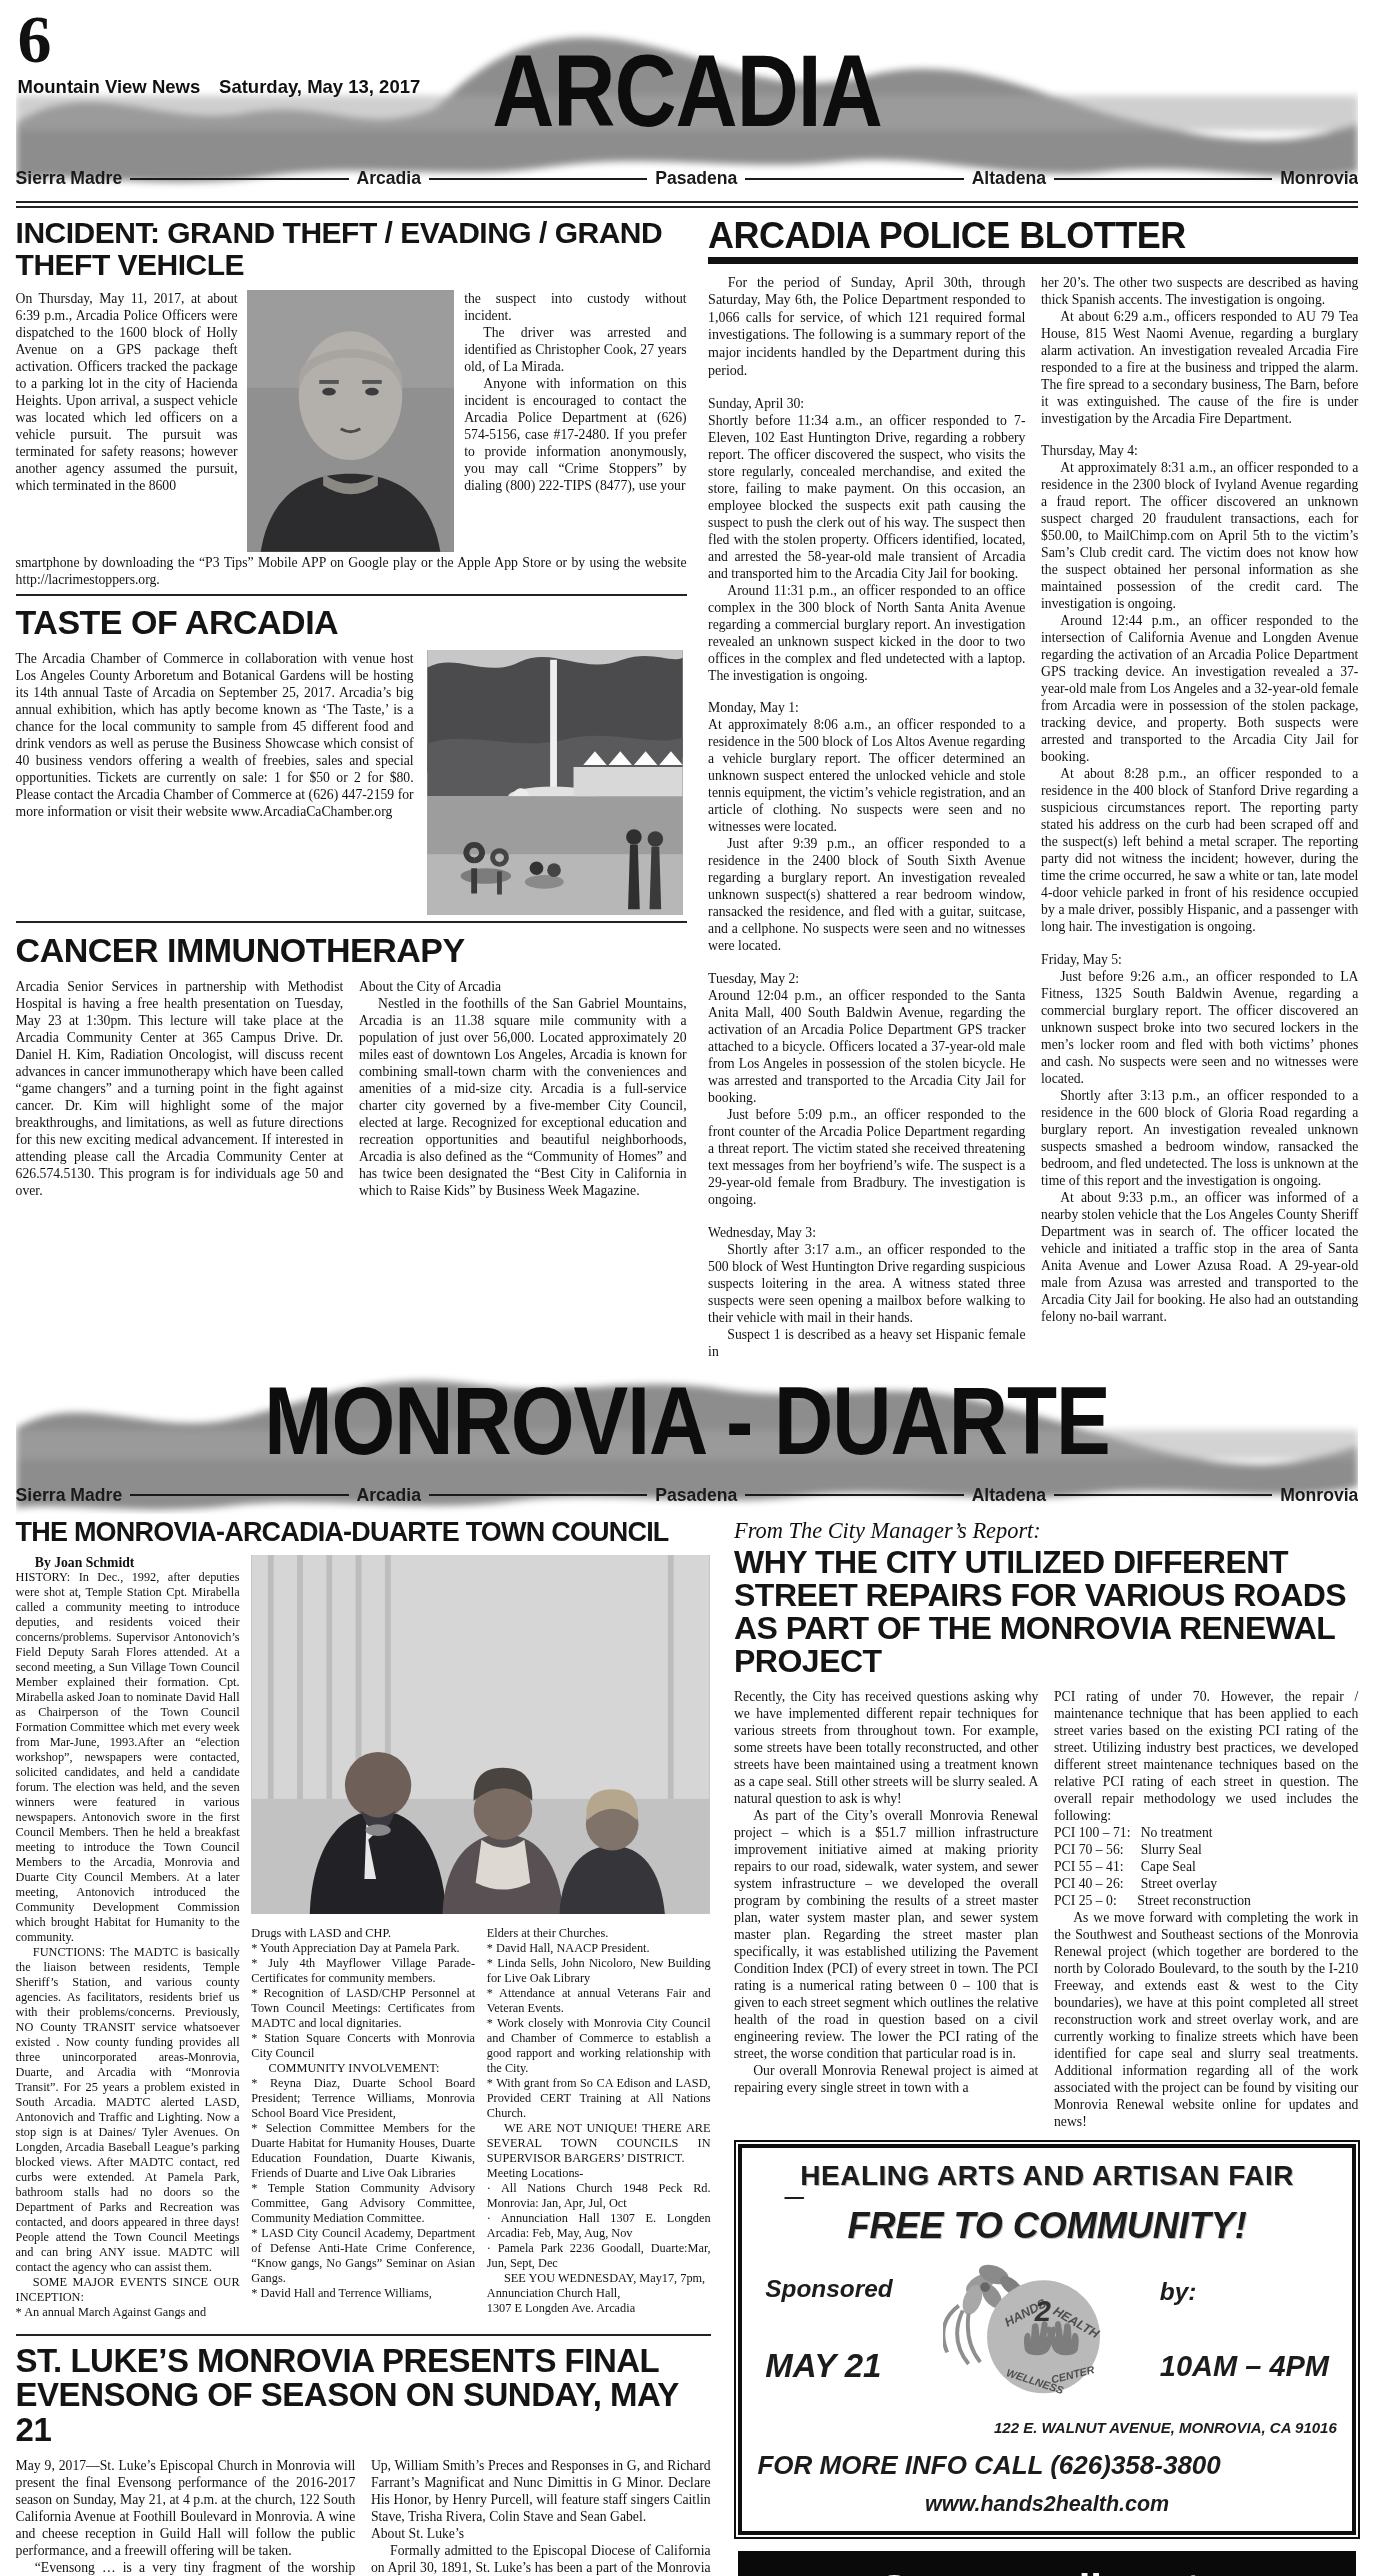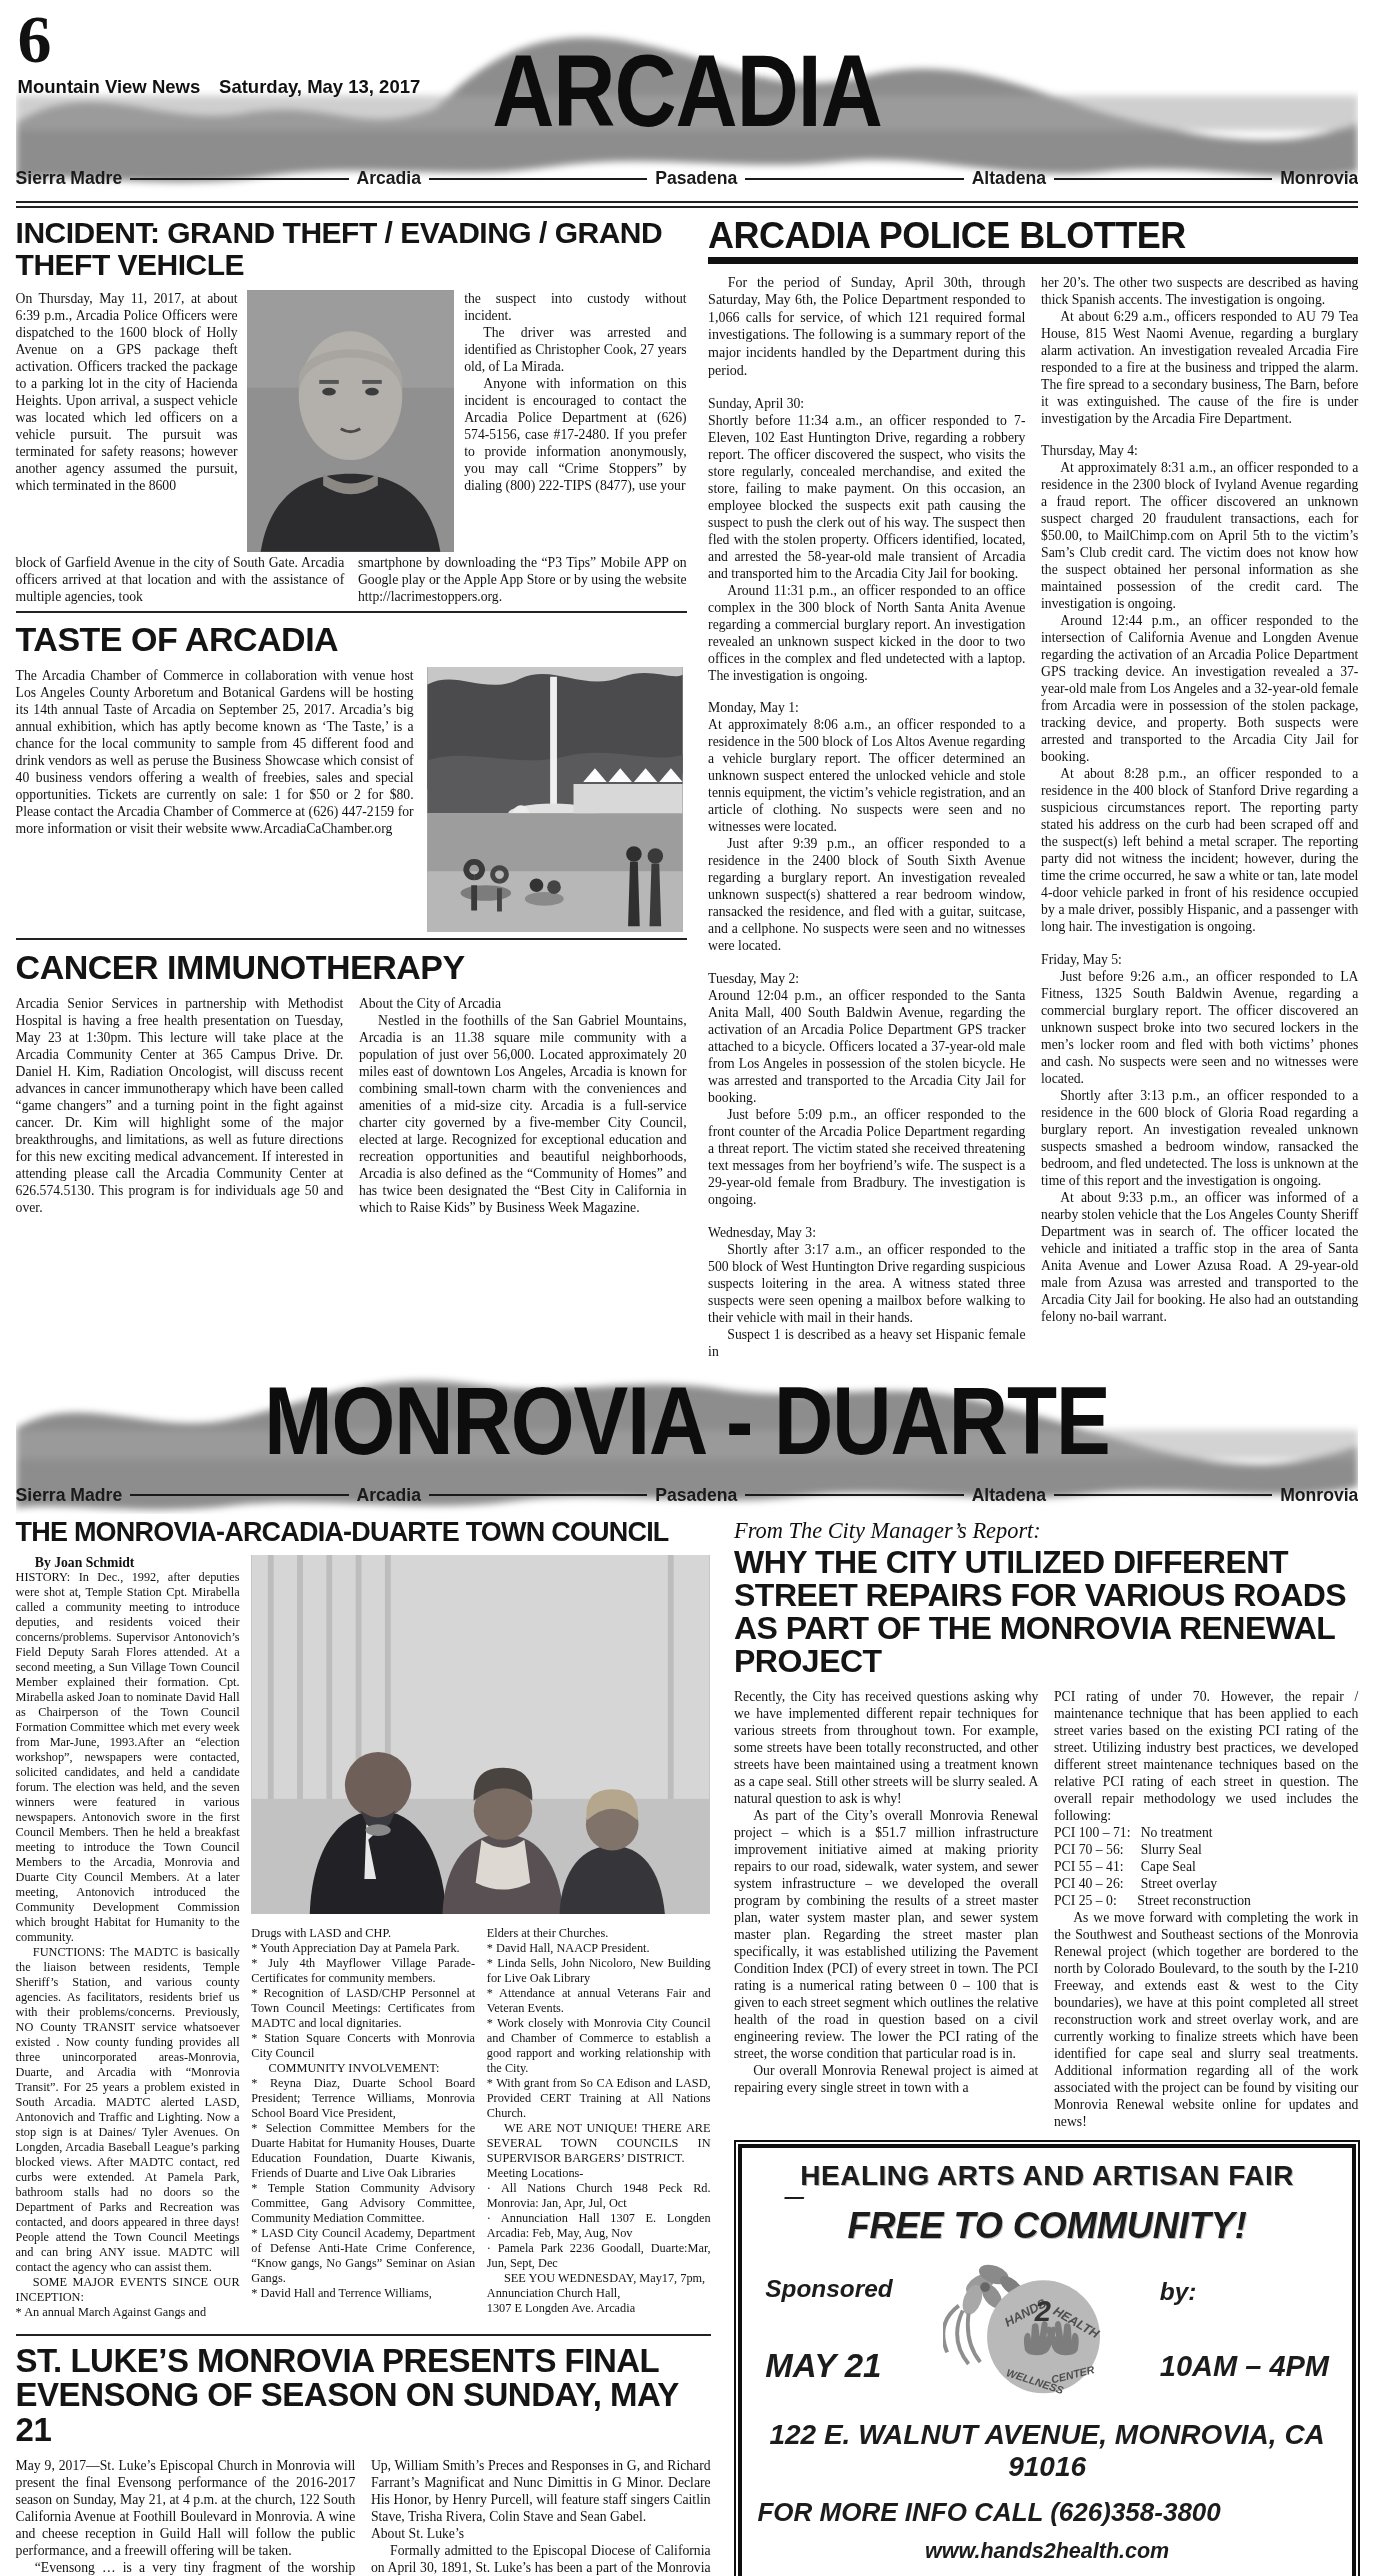--- a/index.html
+++ b/index.html
@@ -75,21 +75,21 @@
 
   
   .ad-box{border:4.9px solid #0f0f0f;outline:2px solid #0f0f0f;outline-offset:2px;
     margin:13.7px 2px 15.6px 3.9px;padding:11.7px 15.6px 13.7px 15.6px;font-family:"Liberation Sans",sans-serif;
     font-weight:bold;font-style:italic;color:#1c1c1c;}
   .ad-title{font-size:28px;text-align:center;font-style:normal;letter-spacing:0.5px;text-shadow:1px 1px 0 #bbb;}
   .ad-dash{font-size:19.5px;margin-left:27px;line-height:9.8px;}
   .ad-free{font-size:36px;text-align:center;margin:3.9px 0 9.8px 0;text-shadow:1px 1px 0 #bbb;}
   .ad-mid{display:flex;align-items:center;justify-content:space-between;margin:0 7.8px;}
   .ad-mid .lft,.ad-mid .rgt{font-size:24.4px;display:flex;flex-direction:column;gap:44px;}
-  .ad-addr{font-size:28px;text-align:center;margin-top:15.6px;}
+  .ad-addr{font-size:15px;text-align:right;margin-top:15.6px;}
   .ad-phone{font-size:26px;text-align:left;margin-top:13.7px;}
   .ad-web{font-size:21.5px;text-align:center;margin-top:11.7px;}
 
   .banner{background:#0a0a0a;color:#fff;text-align:center;padding:15.6px 3.9px 17.6px 3.9px;margin:3.9px 2px 9.8px 3.9px;
     font-family:"Liberation Sans",sans-serif;font-weight:bold;}
   .banner .l1{font-size:42px;}
 
   .stlukes-block{border-top:2px solid #222;margin-top:13.7px;padding-top:7.8px;}
   svg text{font-family:"Liberation Sans",sans-serif;}
 </style>
@@ -146,23 +146,20 @@
             <path d="M14,268 C24,206 64,188 106,188 C148,188 188,206 198,268 Z" fill="#2c2c2e"></path>
             <path d="M78,188 Q106,208 134,188 L134,200 Q106,218 78,200 Z" fill="#8b8884"></path>
           </svg>
           <div class="c2 body-text fs14">
               <p class="flush">the suspect into custody without incident.</p>
               <p>The driver was arrested and identified as Christopher Cook, 27 years old, of La Mirada.</p>
               <p>Anyone with information on this incident is encouraged to contact the Arcadia Police Department at (626) 574-5156, case #17-2480.  If you prefer to provide information anonymously, you may call “Crime Stoppers” by dialing (800) 222-TIPS (8477), use your</p>
             </div>
         </div>
         <div class="incident-bottom body-text fs14">
-          <div>
-              <p class="flush">block of Garfield Avenue in the city of South Gate.  Arcadia officers arrived at that location and with the assistance of multiple agencies, took</p>
-            </div>
           <div>
               <p class="flush">smartphone by downloading the “P3 Tips” Mobile APP on Google play or the Apple App Store or by using the website http://lacrimestoppers.org.</p>
             </div>
         </div>
       </article>
 
       <div class="thin-rule"></div>
 
       <article>
         <h2 class="headline h-section">TASTE OF ARCADIA</h2>

